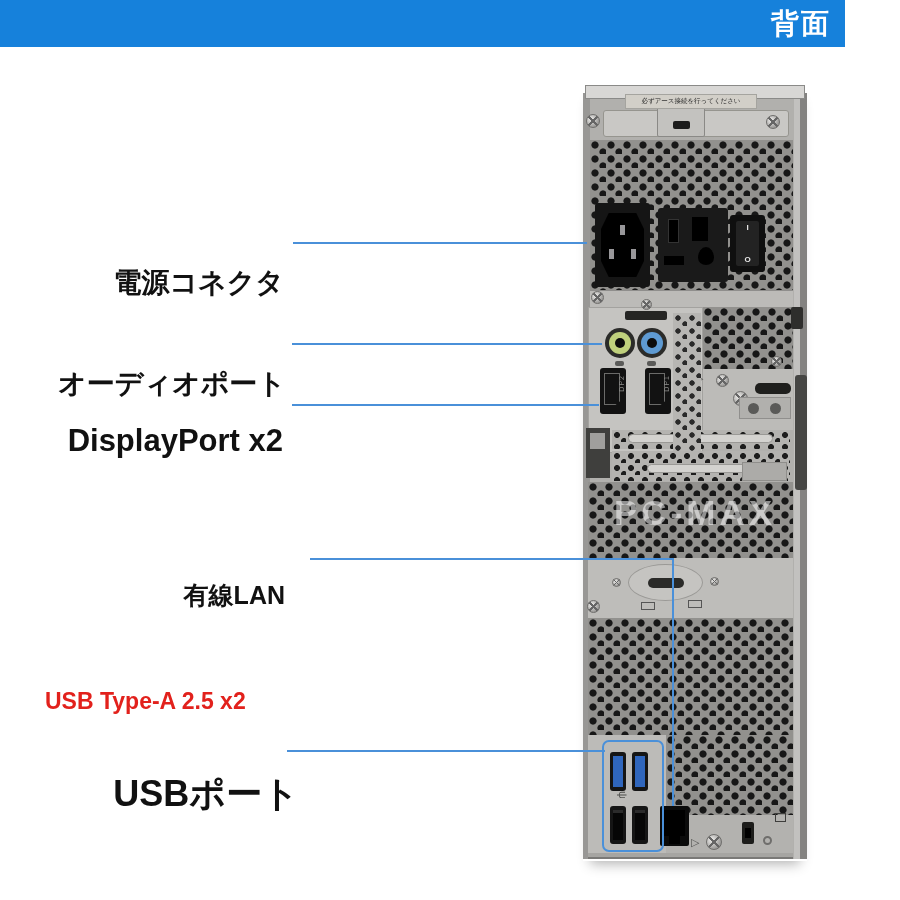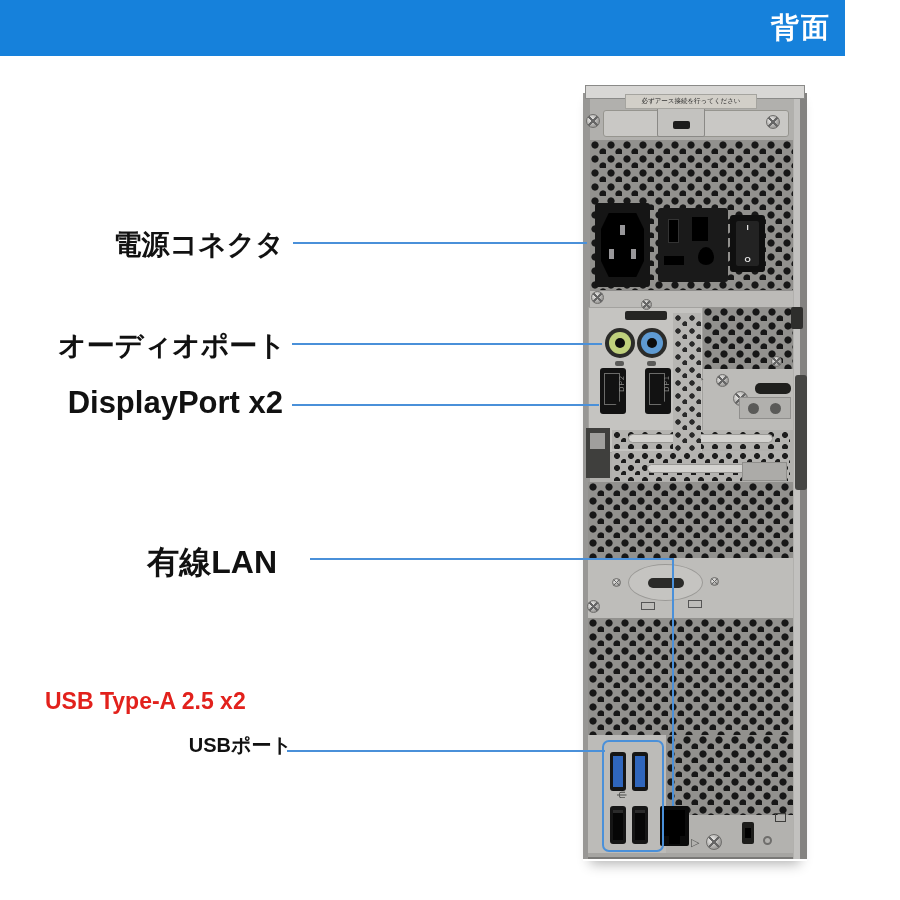--- a/index.html
+++ b/index.html
@@ -1,24 +1,24 @@
 <!DOCTYPE html>
 <html><head>
 <meta charset="utf-8">
 <style>
   html,body{margin:0;padding:0;background:#fff;}
   #stage{position:relative;width:900px;height:900px;background:#ffffff;overflow:hidden;
          font-family:"Liberation Sans","DejaVu Sans",sans-serif;}
   .abs{position:absolute;}
   
-  #banner{position:absolute;left:0;top:0;width:845px;height:56px;background:#1681db;
+  #banner{position:absolute;left:0;top:0;width:845px;height:47px;background:#1681db;
           color:#fff;display:flex;align-items:center;justify-content:flex-end;
           padding-right:14px;box-sizing:border-box;font-size:28px;font-weight:600;letter-spacing:2px;}
   
-  .jlabel{position:absolute;color:#111;font-weight:700;text-align:right;white-space:nowrap;}
+  .jlabel{position:absolute;color:#111;font-weight:700;text-align:right;white-space:nowrap;margin-top:38px;}
   .note{position:absolute;color:#e2211c;font-weight:700;font-size:23px;white-space:nowrap;}
   .line{position:absolute;background:#4a90d9;height:2px;z-index:20;}
   .vline{position:absolute;background:#4a90d9;width:2px;z-index:20;}
   #usb-box{position:absolute;left:602px;top:740px;width:58px;height:108px;border:2px solid #4a90d9;
            border-radius:7px;z-index:20;}
   
   #device{position:absolute;left:583px;top:85px;width:224px;height:776px;
           box-shadow:0 10px 12px -7px rgba(0,0,0,0.3);}
   #device .base{position:absolute;left:0;top:8px;width:224px;height:766px;
           background:linear-gradient(90deg,#989795 0 7px,#b1b0ad 7px 211px,#c2c1bf 211px 217px,#838280 217px);}
@@ -142,20 +142,21 @@
     </div>
     <div class="abs dotted" style="left:29px;top:345px;width:178px;height:19px;">
       <div class="abs" style="left:16px;top:4px;width:145px;height:9px;background:#d3d2cf;border:1px solid #9a9996;border-radius:5px;box-sizing:border-box;"></div>
     </div>
     <div class="abs dotted" style="left:29px;top:366px;width:178px;height:30px;">
       <div class="abs" style="left:35px;top:13px;width:132px;height:9px;background:#d3d2cf;border:1px solid #9a9996;border-radius:5px;box-sizing:border-box;"></div>
       <div class="abs" style="left:130px;top:11px;width:45px;height:19px;background:#acaba8;border:1px solid #8f8e8b;box-sizing:border-box;"></div>
     </div>
 
     <div class="abs vent" style="left:5px;top:397px;width:205px;height:76px;"></div>
+    <div id="watermark">PC-MAX</div>
 
     <div class="abs" style="left:5px;top:473px;width:205px;height:60px;background:#bebdba;">
       <div class="abs" style="left:40px;top:6px;width:75px;height:37px;background:#c5c4c1;border:1px solid #9a9996;border-radius:50%;box-sizing:border-box;">
         <div class="abs" style="left:19px;top:13px;width:36px;height:10px;background:#2a2a28;border-radius:5px;"></div>
       </div>
       <div class="screw" style="left:24px;top:20px;width:9px;height:9px;"></div>
       <div class="screw" style="left:122px;top:19px;width:9px;height:9px;"></div>
       <div class="abs" style="left:53px;top:44px;width:14px;height:8px;border:1px solid #555;box-sizing:border-box;"></div>
       <div class="abs" style="left:100px;top:42px;width:14px;height:8px;border:1px solid #555;box-sizing:border-box;"></div>
     </div>
@@ -191,23 +192,23 @@
     <div class="screw" style="left:123px;top:749px;width:16px;height:16px;z-index:6;"></div>
     <span class="tinyicon" style="left:108px;top:751px;font-size:11px;z-index:6;position:absolute;">▷</span>
     <div class="abs" style="left:180px;top:751px;width:9px;height:9px;border:2px solid #6f6e6c;border-radius:50%;box-sizing:border-box;"></div>
     <div class="abs" style="left:192px;top:728px;width:11px;height:9px;border:1.5px solid #3e3e3c;box-sizing:border-box;"></div>
     <div class="abs" style="left:5px;top:768px;width:205px;height:6px;background:#a6a5a2;border-bottom:2px solid #7a7977;box-sizing:border-box;"></div>
   </div>
 
   <div class="jlabel" style="left:0;top:226px;width:284px;font-size:28px;">電源コネクタ</div>
   <div class="jlabel" style="left:0;top:327px;width:286px;font-size:28px;">オーディオポート</div>
   <div class="jlabel" style="left:0;top:385px;width:283px;font-size:31px;font-weight:600;text-align:right;">DisplayPort x2</div>
-  <div class="jlabel" style="left:0;top:541px;width:277px;font-size:32px;">有線LAN</div>
+  <div class="jlabel" style="left:8px;top:541px;width:277px;font-size:25px;">有線LAN</div>
   <div class="note" style="left:45px;top:688px;">USB Type-A 2.5 x2</div>
-  <div class="jlabel" style="left:9px;top:732px;width:283px;font-size:20px;text-align:right;">USBポート</div>
+  <div class="jlabel" style="left:16px;top:732px;width:283px;font-size:36px;text-align:right;">USBポート</div>
 
   <div class="line" style="left:293px;top:242px;width:294px;"></div>
   <div class="line" style="left:292px;top:343px;width:310px;"></div>
   <div class="line" style="left:292px;top:404px;width:307px;"></div>
   <div class="line" style="left:310px;top:558px;width:364px;"></div>
   <div class="vline" style="left:672px;top:558px;height:248px;"></div>
   <div class="line" style="left:287px;top:750px;width:318px;"></div>
   <div id="usb-box"></div>
 
 </div>

